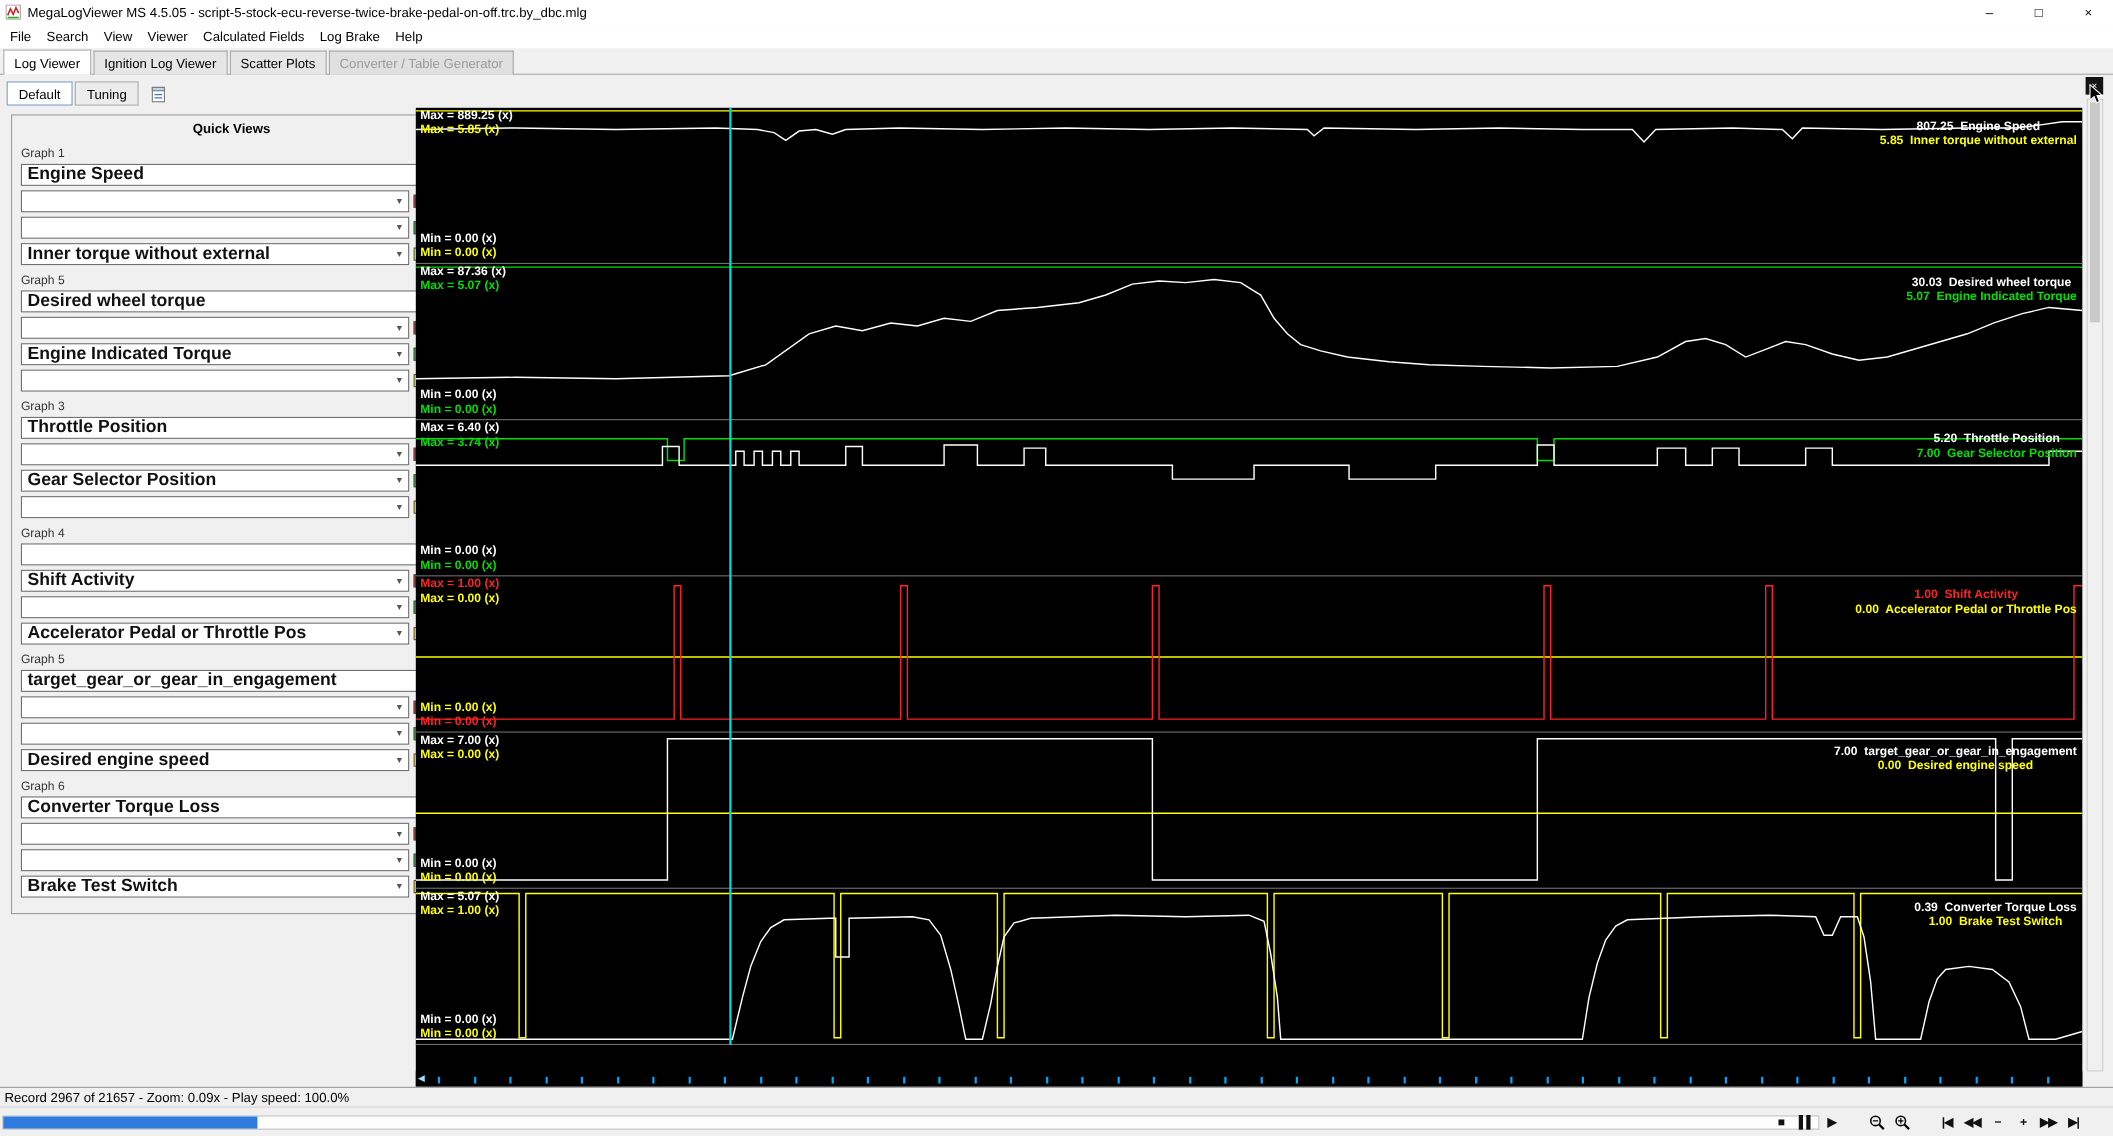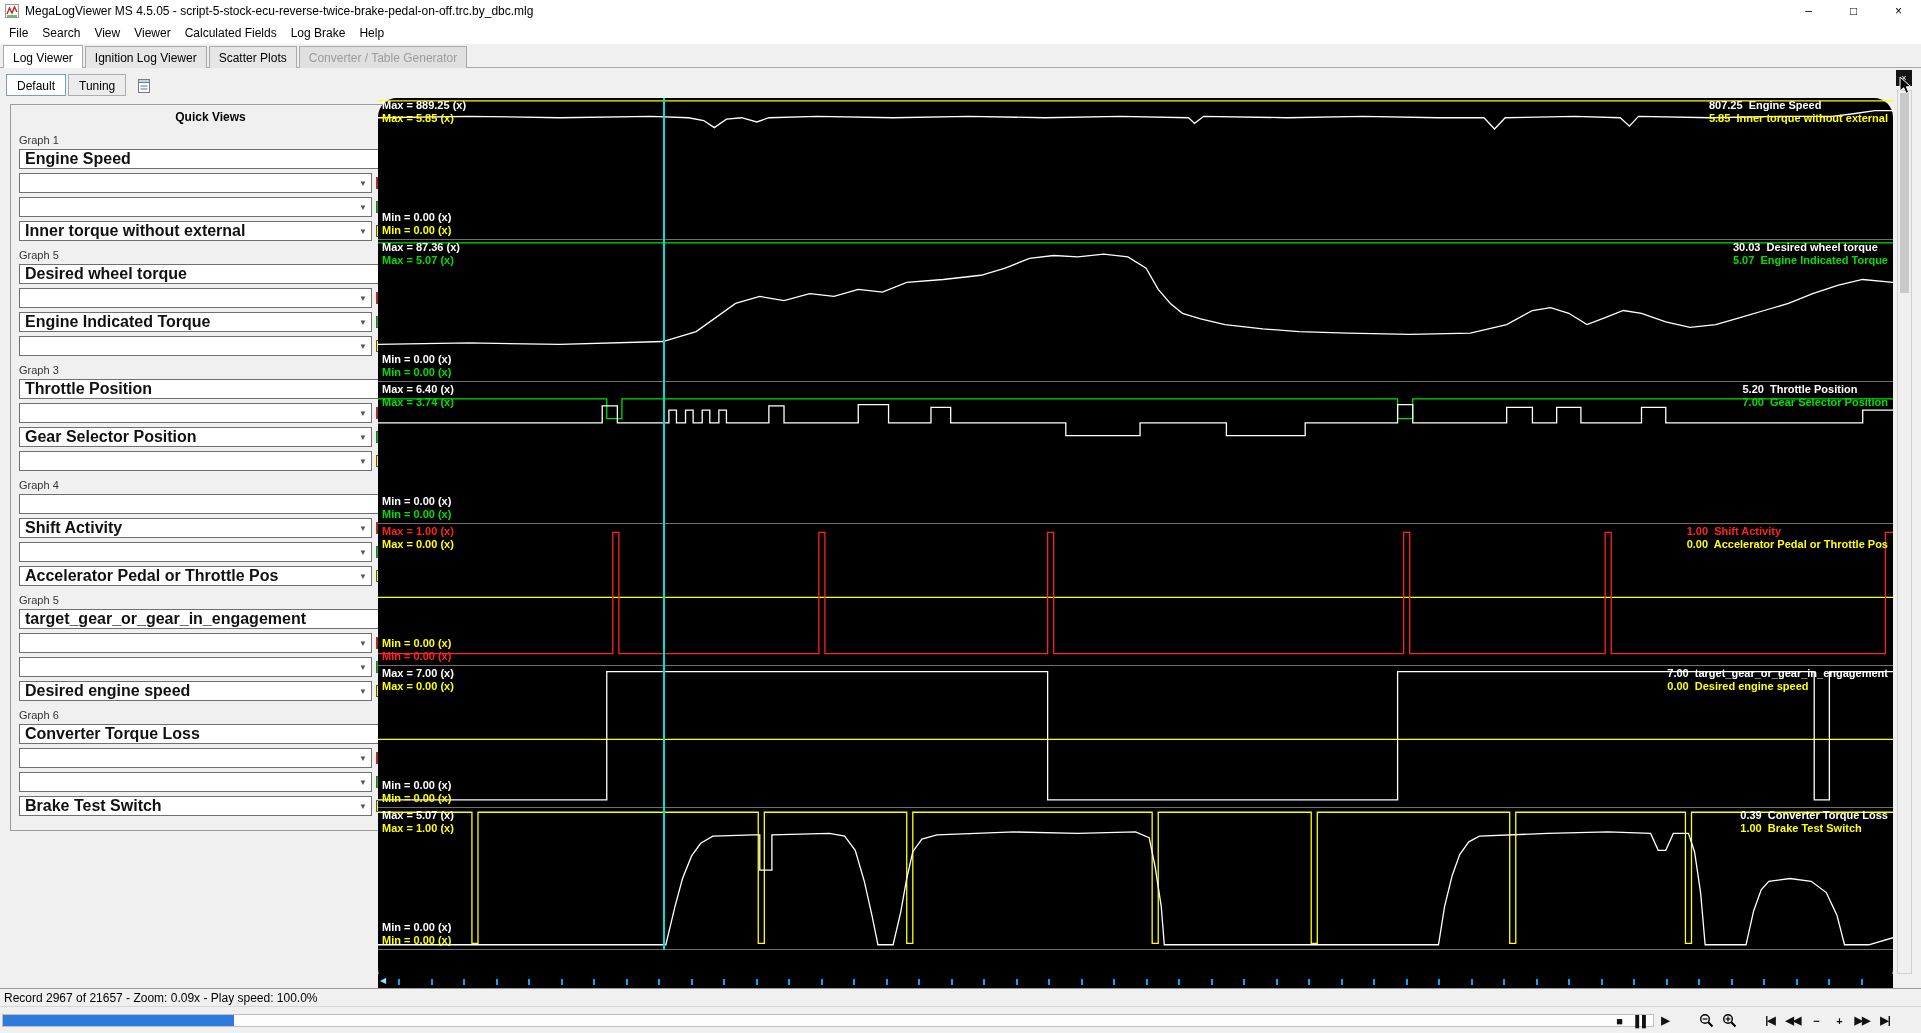--- a/index.html
+++ b/index.html
@@ -34,27 +34,27 @@
   .sb-title { font-size:12px; font-weight:bold; color:#000; text-align:center; padding:5px 0 2px; }
   .group-label { font-size:11px; color:#333; margin:8px 0 3px 8px; }
   .chan-row { display:flex; align-items:center; gap:4px; height:20px; margin:0 8px 4px; }
   .combo { flex:1; height:20px; background:#fff; border:1px solid #707070; display:flex; align-items:center; position:relative; padding:0 18px 0 5px; overflow:hidden; }
   .combo-text { font-size:16px; font-weight:bold; color:#111; white-space:nowrap; }
   .combo .arrow { position:absolute; right:4px; top:50%; transform:translateY(-50%); font-size:8px; color:#555; }
   .swatch { width:12px; height:12px; border:1px solid #555; flex:0 0 12px; }
   .mini-arrow { font-size:8px; color:#444; width:10px; text-align:center; flex:0 0 10px; }
 
   
-  .chart { position:absolute; left:378px; top:98px; width:1515px; height:890px; background:#000;border-radius:19px; }
+  .chart { position:absolute; left:378px; top:98px; width:1515px; height:890px; background:#000; }
   .panels { position:absolute; left:0; top:0; width:100%; height:852px; }
   .panel { position:relative; width:100%; height:142px; border-bottom:1px solid #6f6f6f; overflow:hidden; }
   .panel svg { position:absolute; left:0; top:0; width:100%; height:100%; display:block; }
   .maxlbls { position:absolute; left:4px; top:1px; z-index:3; }
   .minlbls { position:absolute; left:4px; bottom:2px; z-index:3; }
-  .rlbls { position:absolute; right:5px; top:1px; text-align:left; z-index:3; }
+  .rlbls { position:absolute; right:5px; top:11px; text-align:center; z-index:3; }
   .plabel { font-size:11px; font-weight:bold; line-height:13px; white-space:pre; }
   .cursor-line { position:absolute; top:0; width:2px; height:852px; background:#00dddd; z-index:4; }
   .timeaxis { position:absolute; left:0; top:852px; width:100%; height:24px; background:#000; }
   .t-start { position:absolute; left:5px; top:4px; color:#c8c8c8; font-size:12px; font-weight:bold; }
   .t-cursor { position:absolute; left:290px; top:4px; color:#00ccff; font-size:12px; font-weight:bold; }
   .t-end { position:absolute; right:5px; top:4px; color:#00ccff; font-size:12px; font-weight:bold; }
   .tickstrip { position:absolute; left:0; top:876px; width:100%; height:14px; background:#000; }
   .tick { position:absolute; bottom:3px; width:2px; height:6px; background:#00a6ff; }
   .strip-marker { position:absolute; left:2px; top:2px; color:#9adfff; font-size:8px; }
 

